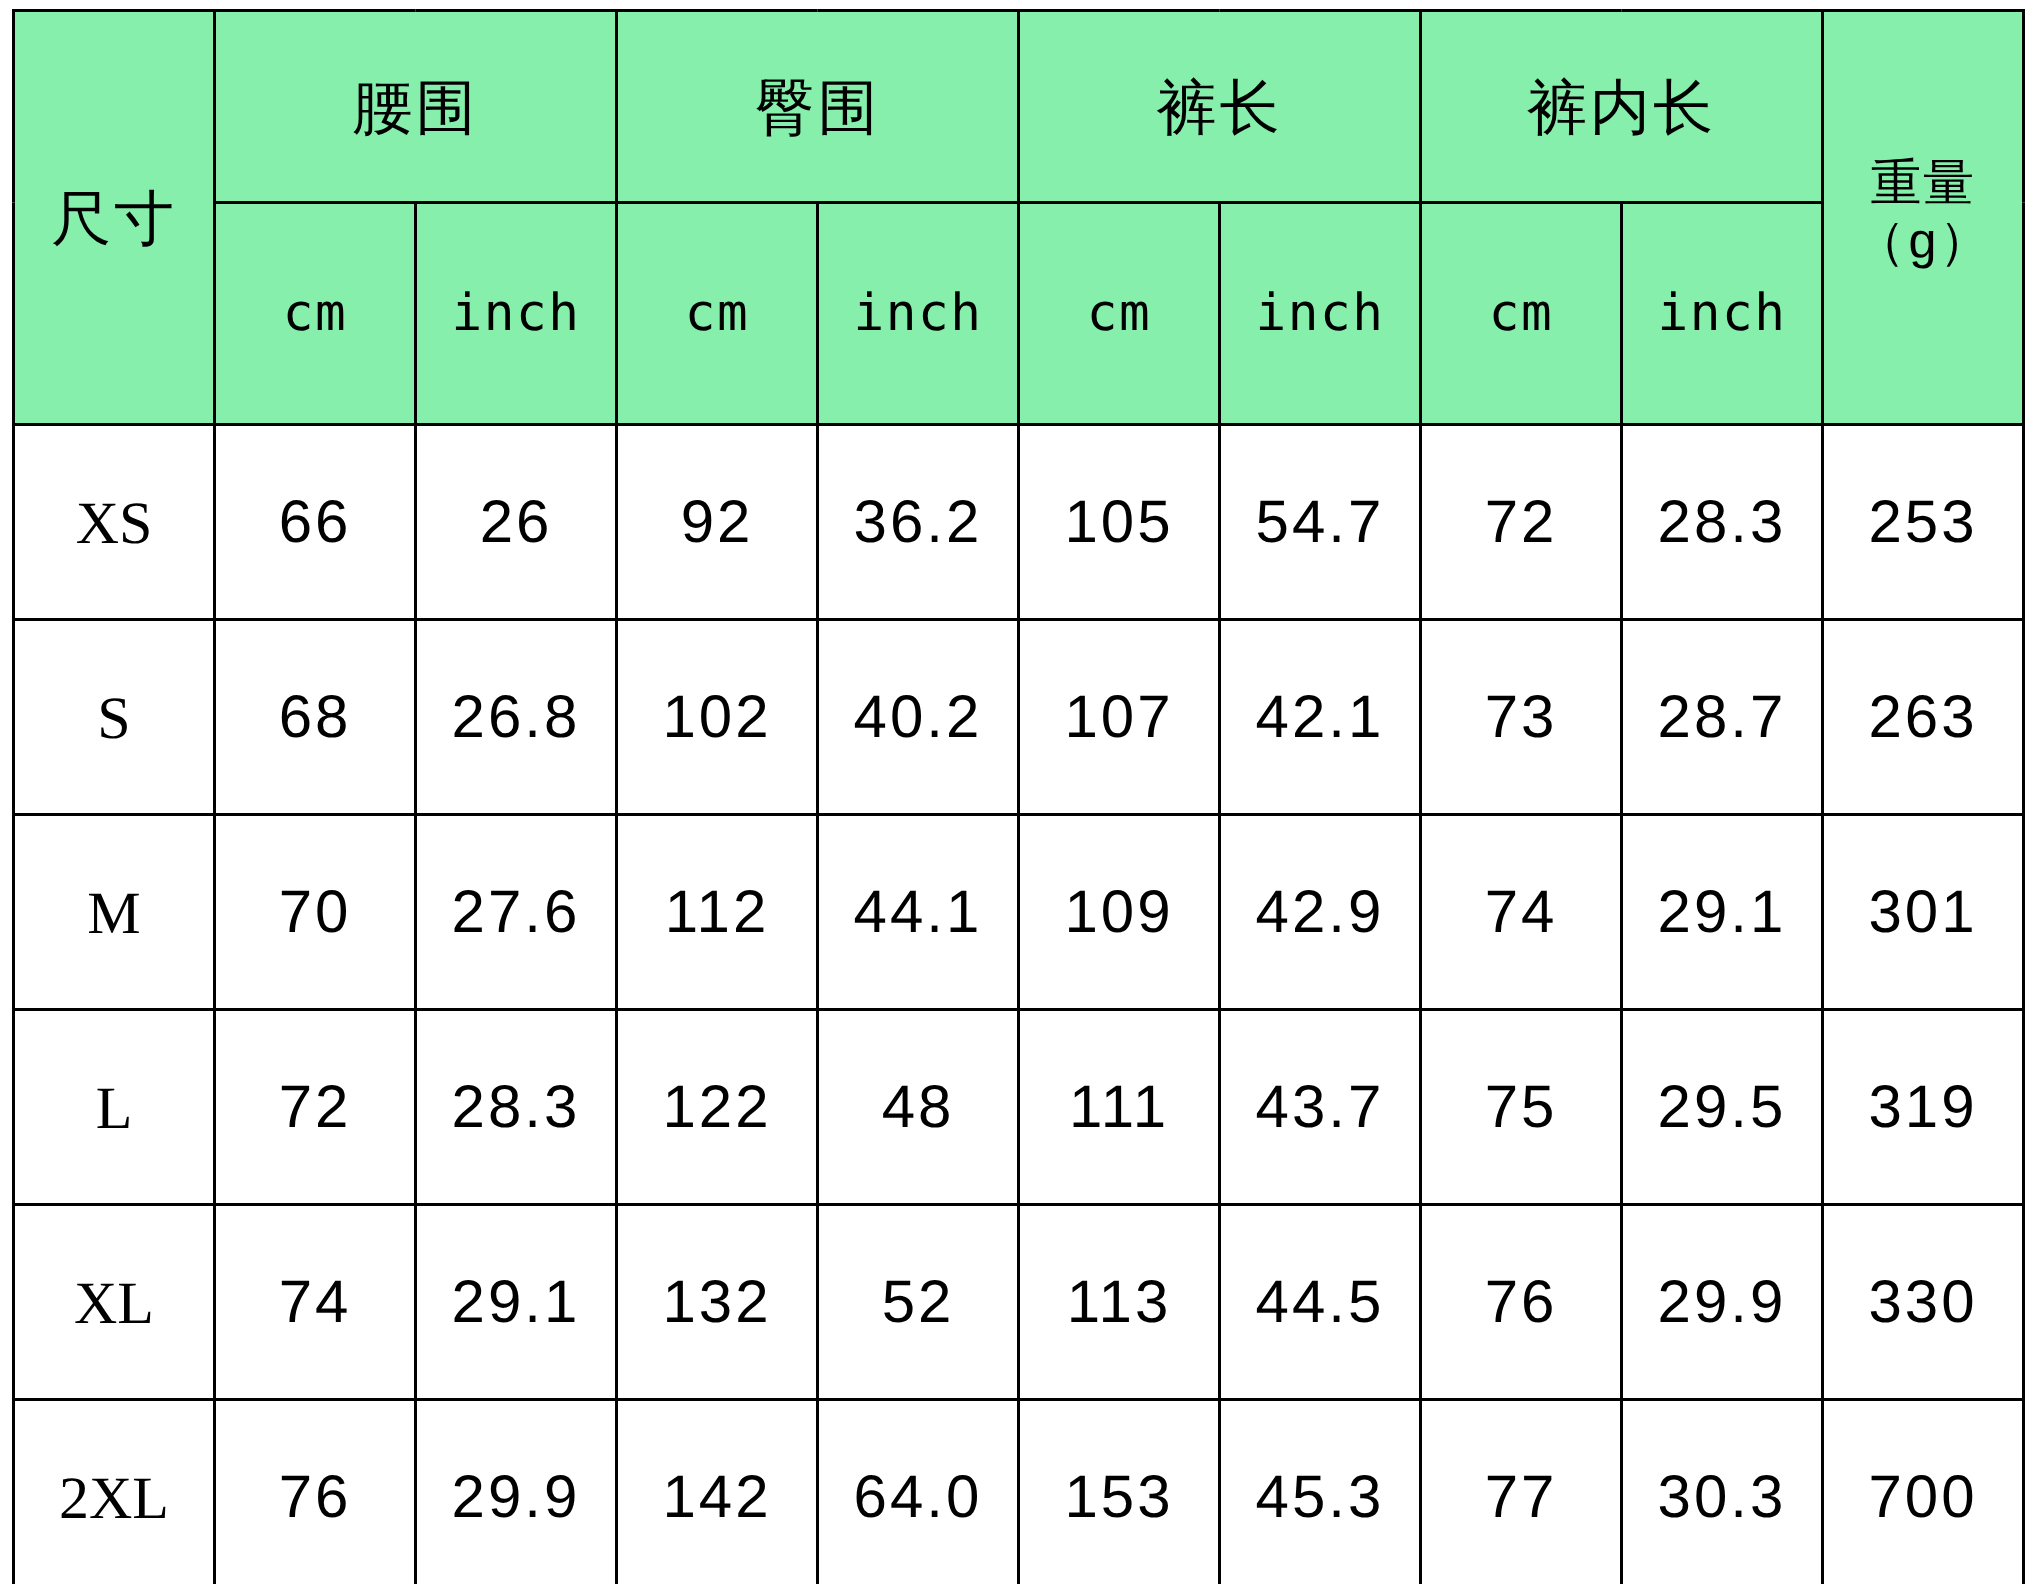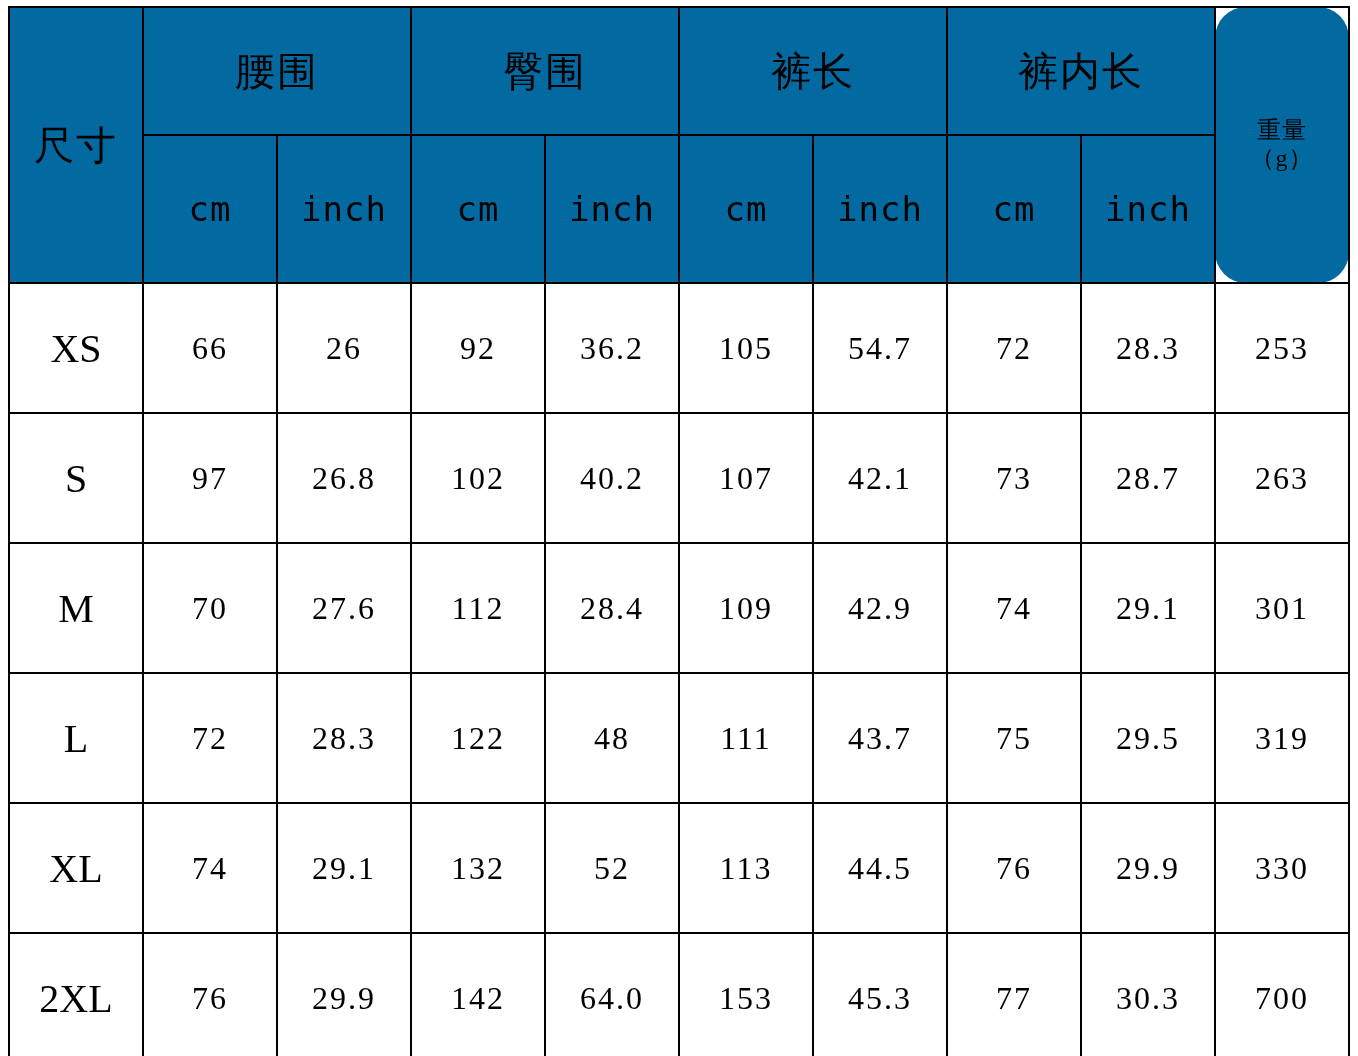--- a/index.html
+++ b/index.html
@@ -28,46 +28,45 @@
   }
   table.size-table td,
   table.size-table th {
     border: 2px solid #000000;
     text-align: center;
     vertical-align: middle;
     font-weight: normal;
     padding: 0;
   }
   .hdr {
-    background: #0369a1;
+    background: #86efac;
   }
   .cn {
     font-family: "DejaVu Sans", "Liberation Sans", sans-serif;
     font-size: 40px;
     letter-spacing: 2px;
   }
   .cn-small {
-    font-family: Liberation Serif, serif;
-    font-size: 24px;
+    font-family: Liberation Mono, monospace;
+    font-size: 34px;
     line-height: 1.15;
     letter-spacing: 1px;
-    border-radius: 31px;
   }
   .unit {
     font-family: "DejaVu Sans Mono", "Liberation Mono", monospace;
     font-size: 34px;
     letter-spacing: 1px;
   }
   .size-label {
     font-family: "Liberation Serif", "DejaVu Serif", serif;
     font-size: 40px;
   }
   .val {
-    font-family: Liberation Serif, serif;
-    font-size: 32px;
+    font-family: Liberation Sans, sans-serif;
+    font-size: 40px;
     letter-spacing: 2px;
   }
   .col-size { width: 134px; }
   .col-num  { width: 134px; }
   .col-w    { width: 134px; }
   .row-group-h { height: 128px; }
   .row-unit-h  { height: 148px; }
   .row-body-h  { height: 130px; }
 </style>
 </head>
@@ -118,36 +117,36 @@
         <td class="val">92</td>
         <td class="val">36.2</td>
         <td class="val">105</td>
         <td class="val">54.7</td>
         <td class="val">72</td>
         <td class="val">28.3</td>
         <td class="val">253</td>
       </tr>
       <tr class="row-body-h">
         <td class="size-label">S</td>
-        <td class="val">97</td>
+        <td class="val">68</td>
         <td class="val">26.8</td>
         <td class="val">102</td>
         <td class="val">40.2</td>
         <td class="val">107</td>
         <td class="val">42.1</td>
         <td class="val">73</td>
         <td class="val">28.7</td>
         <td class="val">263</td>
       </tr>
       <tr class="row-body-h">
         <td class="size-label">M</td>
         <td class="val">70</td>
         <td class="val">27.6</td>
         <td class="val">112</td>
-        <td class="val">28.4</td>
+        <td class="val">44.1</td>
         <td class="val">109</td>
         <td class="val">42.9</td>
         <td class="val">74</td>
         <td class="val">29.1</td>
         <td class="val">301</td>
       </tr>
       <tr class="row-body-h">
         <td class="size-label">L</td>
         <td class="val">72</td>
         <td class="val">28.3</td>

